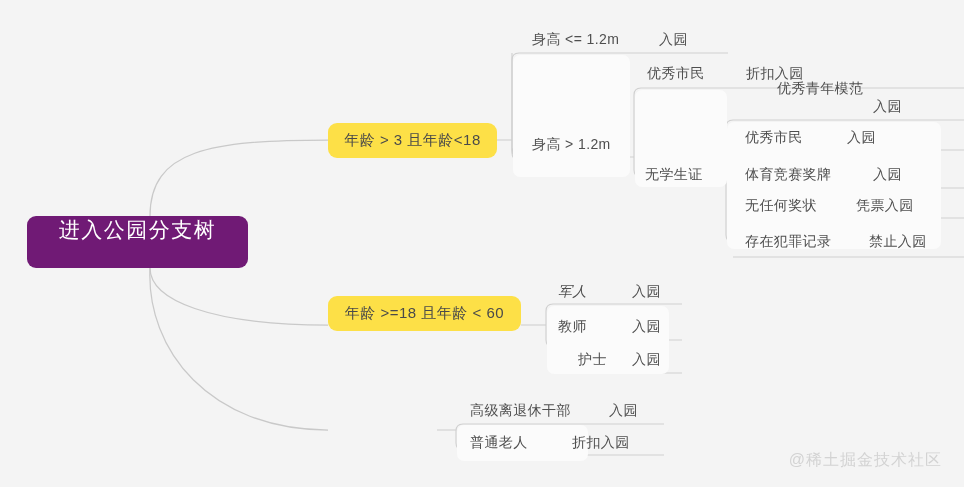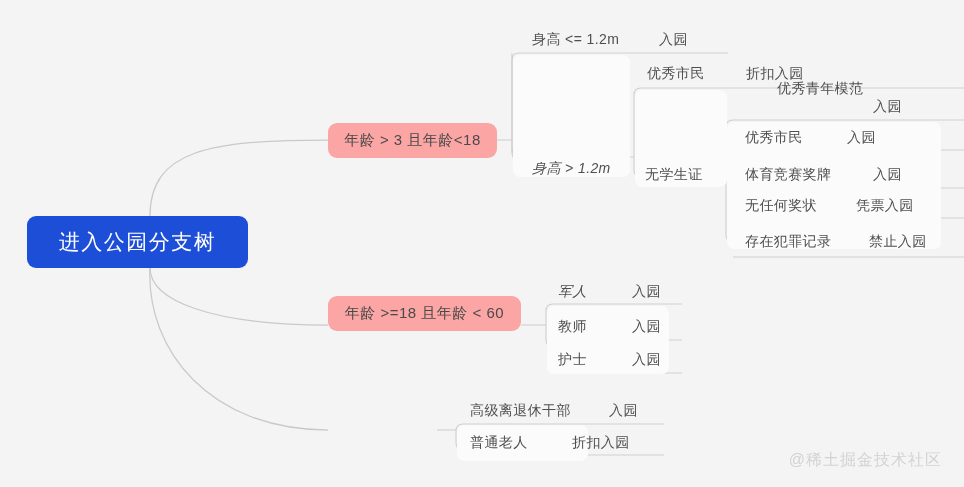--- a/index.html
+++ b/index.html
@@ -23,35 +23,35 @@
     pointer-events: none;
   }
 
   
   .root-node {
     position: absolute;
     left: 27px;
     top: 216px;
     width: 221px;
     height: 52px;
-    background: #1d4ed8;
+    background: #701a75;
     border-radius: 9px;
     display: flex;
-    align-items: center;
+    align-items: flex-start;
     justify-content: center;
     color: #ffffff;
     font-size: 21px;
     letter-spacing: 1.5px;
     box-sizing: border-box;
   }
 
   
   .pill {
     position: absolute;
-    background: #fca5a5;
+    background: #fde047;
     border-radius: 9px;
     display: flex;
     align-items: center;
     justify-content: center;
     color: #4a4a4a;
     font-size: 15px;
     letter-spacing: .5px;
     box-sizing: border-box;
     white-space: nowrap;
   }
@@ -151,21 +151,21 @@
   </div>
 
 
   <div class="lbl" style="left:532px; top:31px;">
     <span>身高 &lt;= 1.2m</span>
   </div>
   <div class="lbl" style="left:659px; top:31px;">
     <span>入园</span>
   </div>
 
-  <div class="lbl" style="left:532px; top:160px;font-style:italic;">
+  <div class="lbl" style="left:532px; top:136px;">
     <span>身高 &gt; 1.2m</span>
   </div>
 
   <div class="lbl" style="left:647px; top:65px;">
     <span>优秀市民</span>
   </div>
   <div class="lbl" style="left:746px; top:65px;">
     <span>折扣入园</span>
   </div>
 
@@ -215,21 +215,21 @@
     <span>入园</span>
   </div>
 
   <div class="lbl" style="left:558px; top:318px;">
     <span>教师</span>
   </div>
   <div class="lbl" style="left:632px; top:318px;">
     <span>入园</span>
   </div>
 
-  <div class="lbl" style="left:558px; top:351px;font-family:Liberation Mono, monospace;">
+  <div class="lbl" style="left:578px; top:351px;font-family:Liberation Mono, monospace;">
     <span>护士</span>
   </div>
   <div class="lbl" style="left:632px; top:351px;">
     <span>入园</span>
   </div>
 
   <div class="lbl" style="left:470px; top:402px;">
     <span>高级离退休干部</span>
   </div>
   <div class="lbl" style="left:609px; top:402px;">

